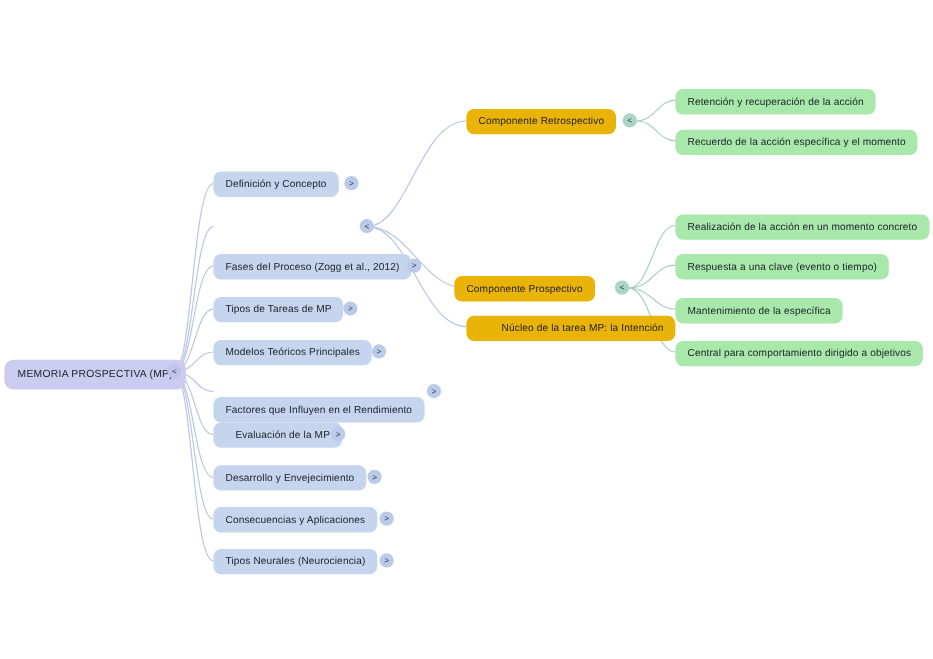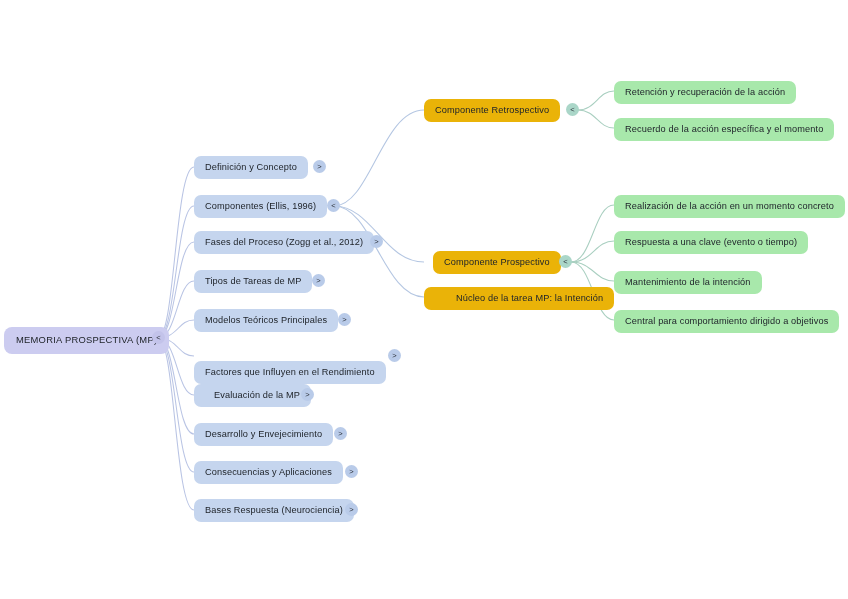--- a/index.html
+++ b/index.html
@@ -91,23 +91,20 @@
     <span>&lt;</span>
   </div>
 
   <div class="node branch" style="left:194px;top:156px;">
     <span>Definición y Concepto</span>
   </div>
   <div class="toggle tb" style="left:313px;top:160px;">
     <span>&gt;</span>
   </div>
 
-  <div class="node branch" style="left:194px;top:195px;">
-    <span>Componentes (Ellis, 1996)</span>
-  </div>
   <div class="toggle tb" style="left:327px;top:199px;">
     <span>&lt;</span>
   </div>
 
   <div class="node branch" style="left:194px;top:231px;">
     <span>Fases del Proceso (Zogg et al., 2012)</span>
   </div>
   <div class="toggle tb" style="left:370px;top:235px;">
     <span>&gt;</span>
   </div>
@@ -148,34 +145,34 @@
   </div>
 
   <div class="node branch" style="left:194px;top:461px;">
     <span>Consecuencias y Aplicaciones</span>
   </div>
   <div class="toggle tb" style="left:345px;top:465px;">
     <span>&gt;</span>
   </div>
 
   <div class="node branch" style="left:194px;top:499px;">
-    <span>Bases Respuesta (Neurociencia)</span>
+    <span>Tipos Neurales (Neurociencia)</span>
   </div>
   <div class="toggle tb" style="left:345px;top:503px;">
     <span>&gt;</span>
   </div>
 
   <div class="node mid" style="left:424px;top:99px;">
     <span>Componente Retrospectivo</span>
   </div>
   <div class="toggle tm" style="left:566px;top:103px;">
     <span>&lt;</span>
   </div>
 
-  <div class="node mid" style="left:433px;top:251px;align-items:center;">
+  <div class="node mid" style="left:413px;top:251px;align-items:center;">
     <span>Componente Prospectivo</span>
   </div>
   <div class="toggle tm" style="left:559px;top:255px;">
     <span>&lt;</span>
   </div>
 
   <div class="node mid" style="left:424px;top:287px;padding-left:32px;">
     <span>Núcleo de la tarea MP: la Intención</span>
   </div>
 
@@ -186,19 +183,19 @@
     <span>Recuerdo de la acción específica y el momento</span>
   </div>
 
   <div class="node leaf" style="left:614px;top:195px;">
     <span>Realización de la acción en un momento concreto</span>
   </div>
   <div class="node leaf" style="left:614px;top:231px;">
     <span>Respuesta a una clave (evento o tiempo)</span>
   </div>
   <div class="node leaf" style="left:614px;top:271px;">
-    <span>Mantenimiento de la intención</span>
+    <span>Mantenimiento de la específica</span>
   </div>
   <div class="node leaf" style="left:614px;top:310px;">
     <span>Central para comportamiento dirigido a objetivos</span>
   </div>
 
 </div>
 
 </body></html>

